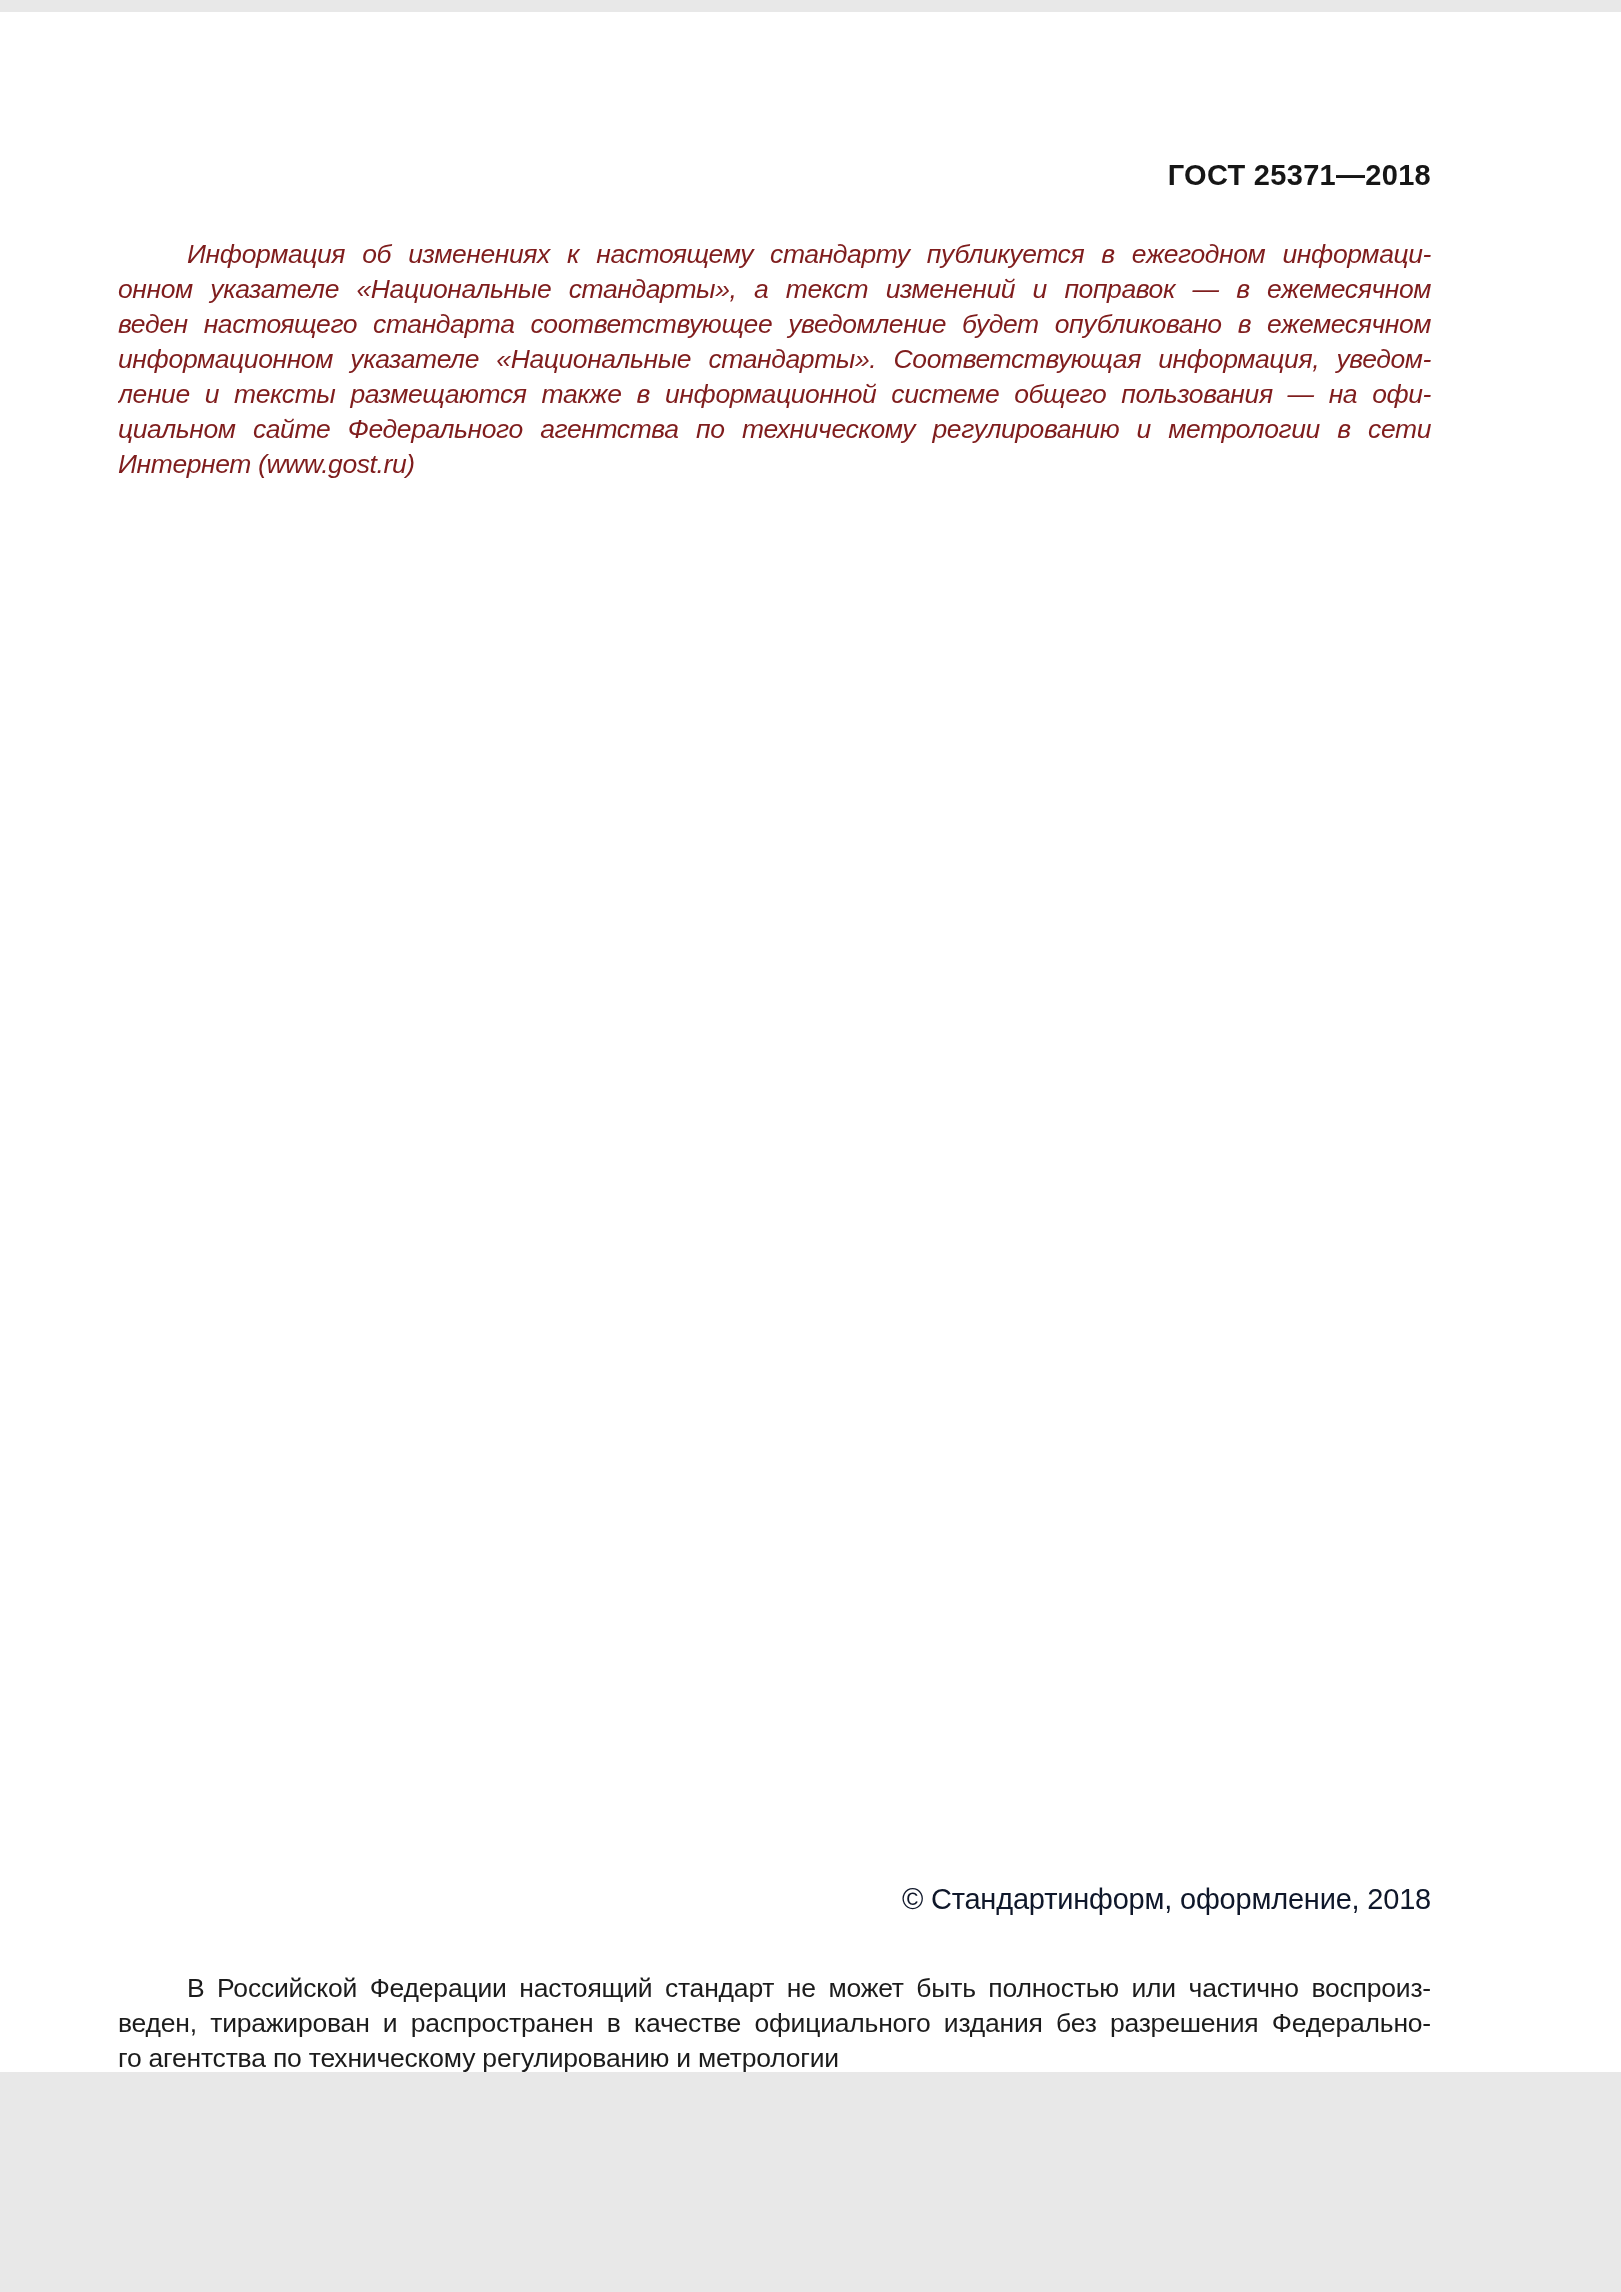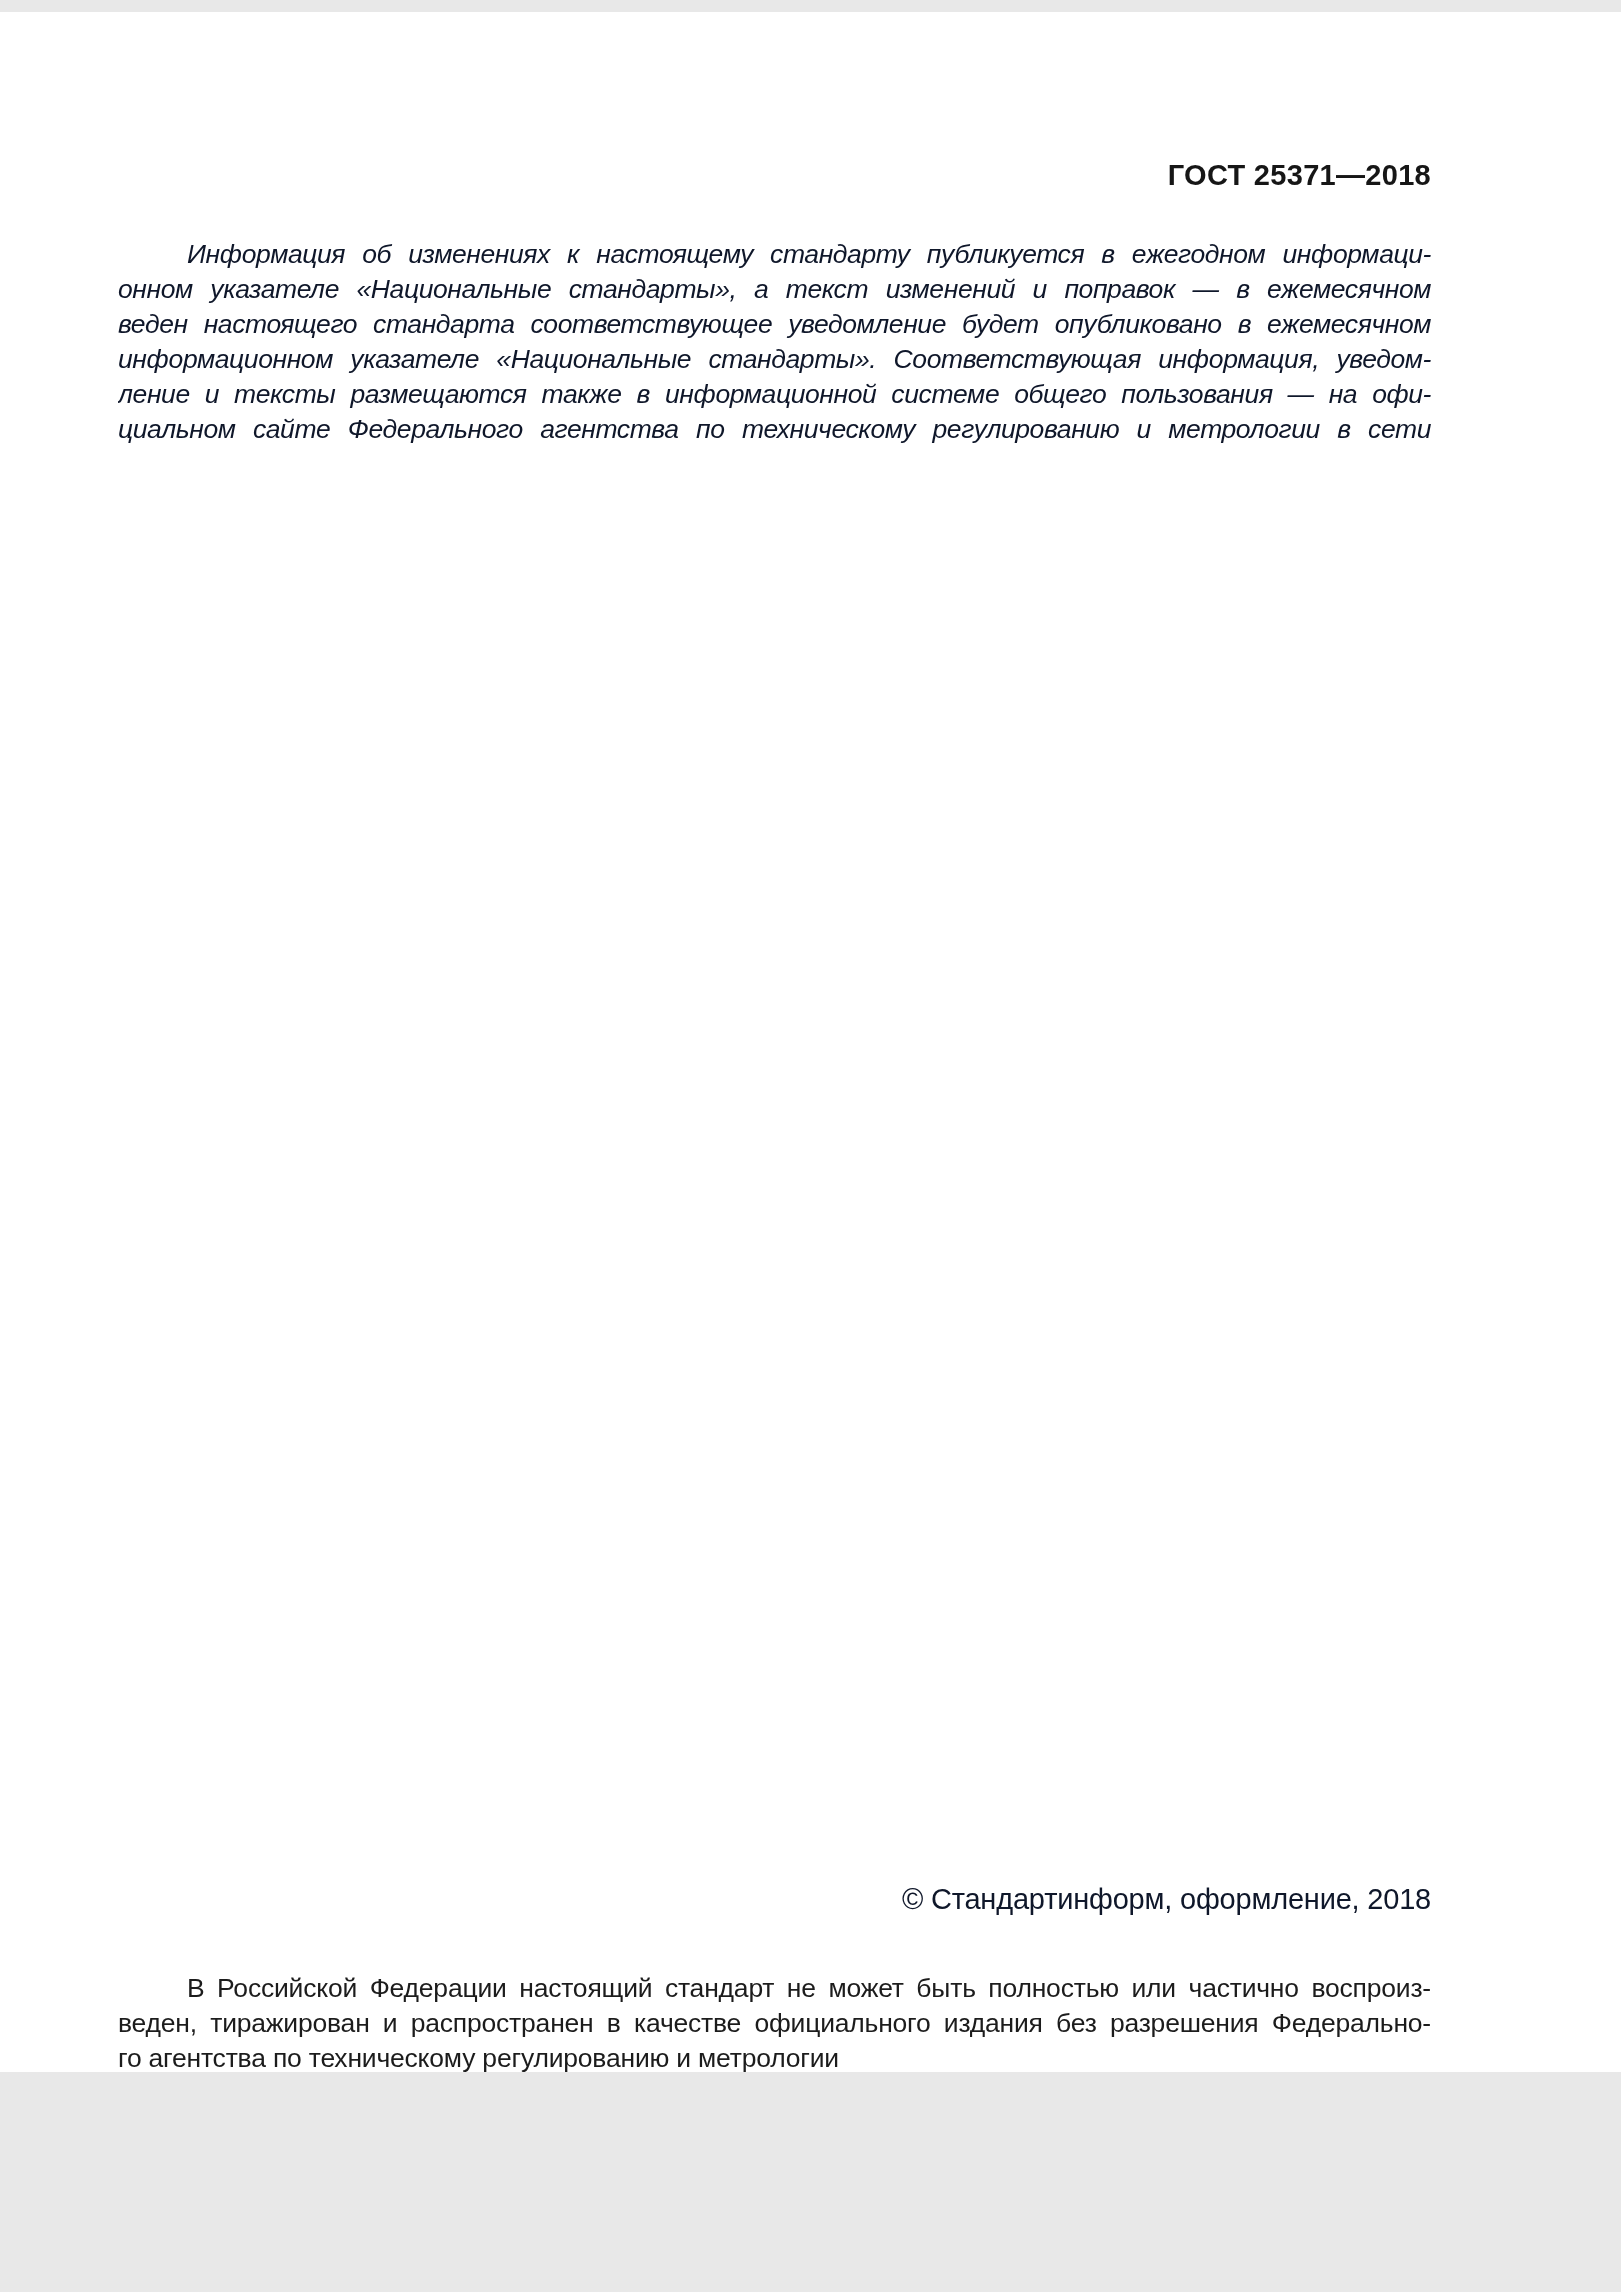--- a/index.html
+++ b/index.html
@@ -28,21 +28,21 @@
     font-weight: bold;
     font-size: 29px;
     letter-spacing: 0.3px;
     color: #161616;
   }
   .info-para {
     top: 225px;
     font-style: italic;
     font-size: 26.5px;
     letter-spacing: -0.4px;
-    color: #0f172a;
+    color: #7f1d1d;
   }
   .restrict-para {
     top: 1959px;
     font-size: 26.5px;
     letter-spacing: -0.2px;
     color: #1c1c1c;
   }
   .t-line {
     height: 35px;
     line-height: 35px;
@@ -83,20 +83,21 @@
 
   <div class="content-col doc-header">ГОСТ 25371—2018</div>
 
   <div class="content-col info-para">
     <div class="t-line first">Информация об изменениях к настоящему стандарту публикуется в ежегодном информаци-</div>
     <div class="t-line">онном указателе «Национальные стандарты», а текст изменений и поправок — в ежемесячном</div>
     <div class="t-line">веден настоящего стандарта соответствующее уведомление будет опубликовано в ежемесячном</div>
     <div class="t-line">информационном указателе «Национальные стандарты». Соответствующая информация, уведом-</div>
     <div class="t-line">ление и тексты размещаются также в информационной системе общего пользования — на офи-</div>
     <div class="t-line">циальном сайте Федерального агентства по техническому регулированию и метрологии в сети</div>
+    <div class="t-line last">Интернет (www.gost.ru)</div>
   </div>
 
   <div class="content-col copyright">© Стандартинформ, оформление, 2018</div>
 
   <div class="content-col restrict-para">
     <div class="t-line first">В Российской Федерации настоящий стандарт не может быть полностью или частично воспроиз-</div>
     <div class="t-line">веден, тиражирован и распространен в качестве официального издания без разрешения Федерально-</div>
     <div class="t-line last">го агентства по техническому регулированию и метрологии</div>
   </div>
 

